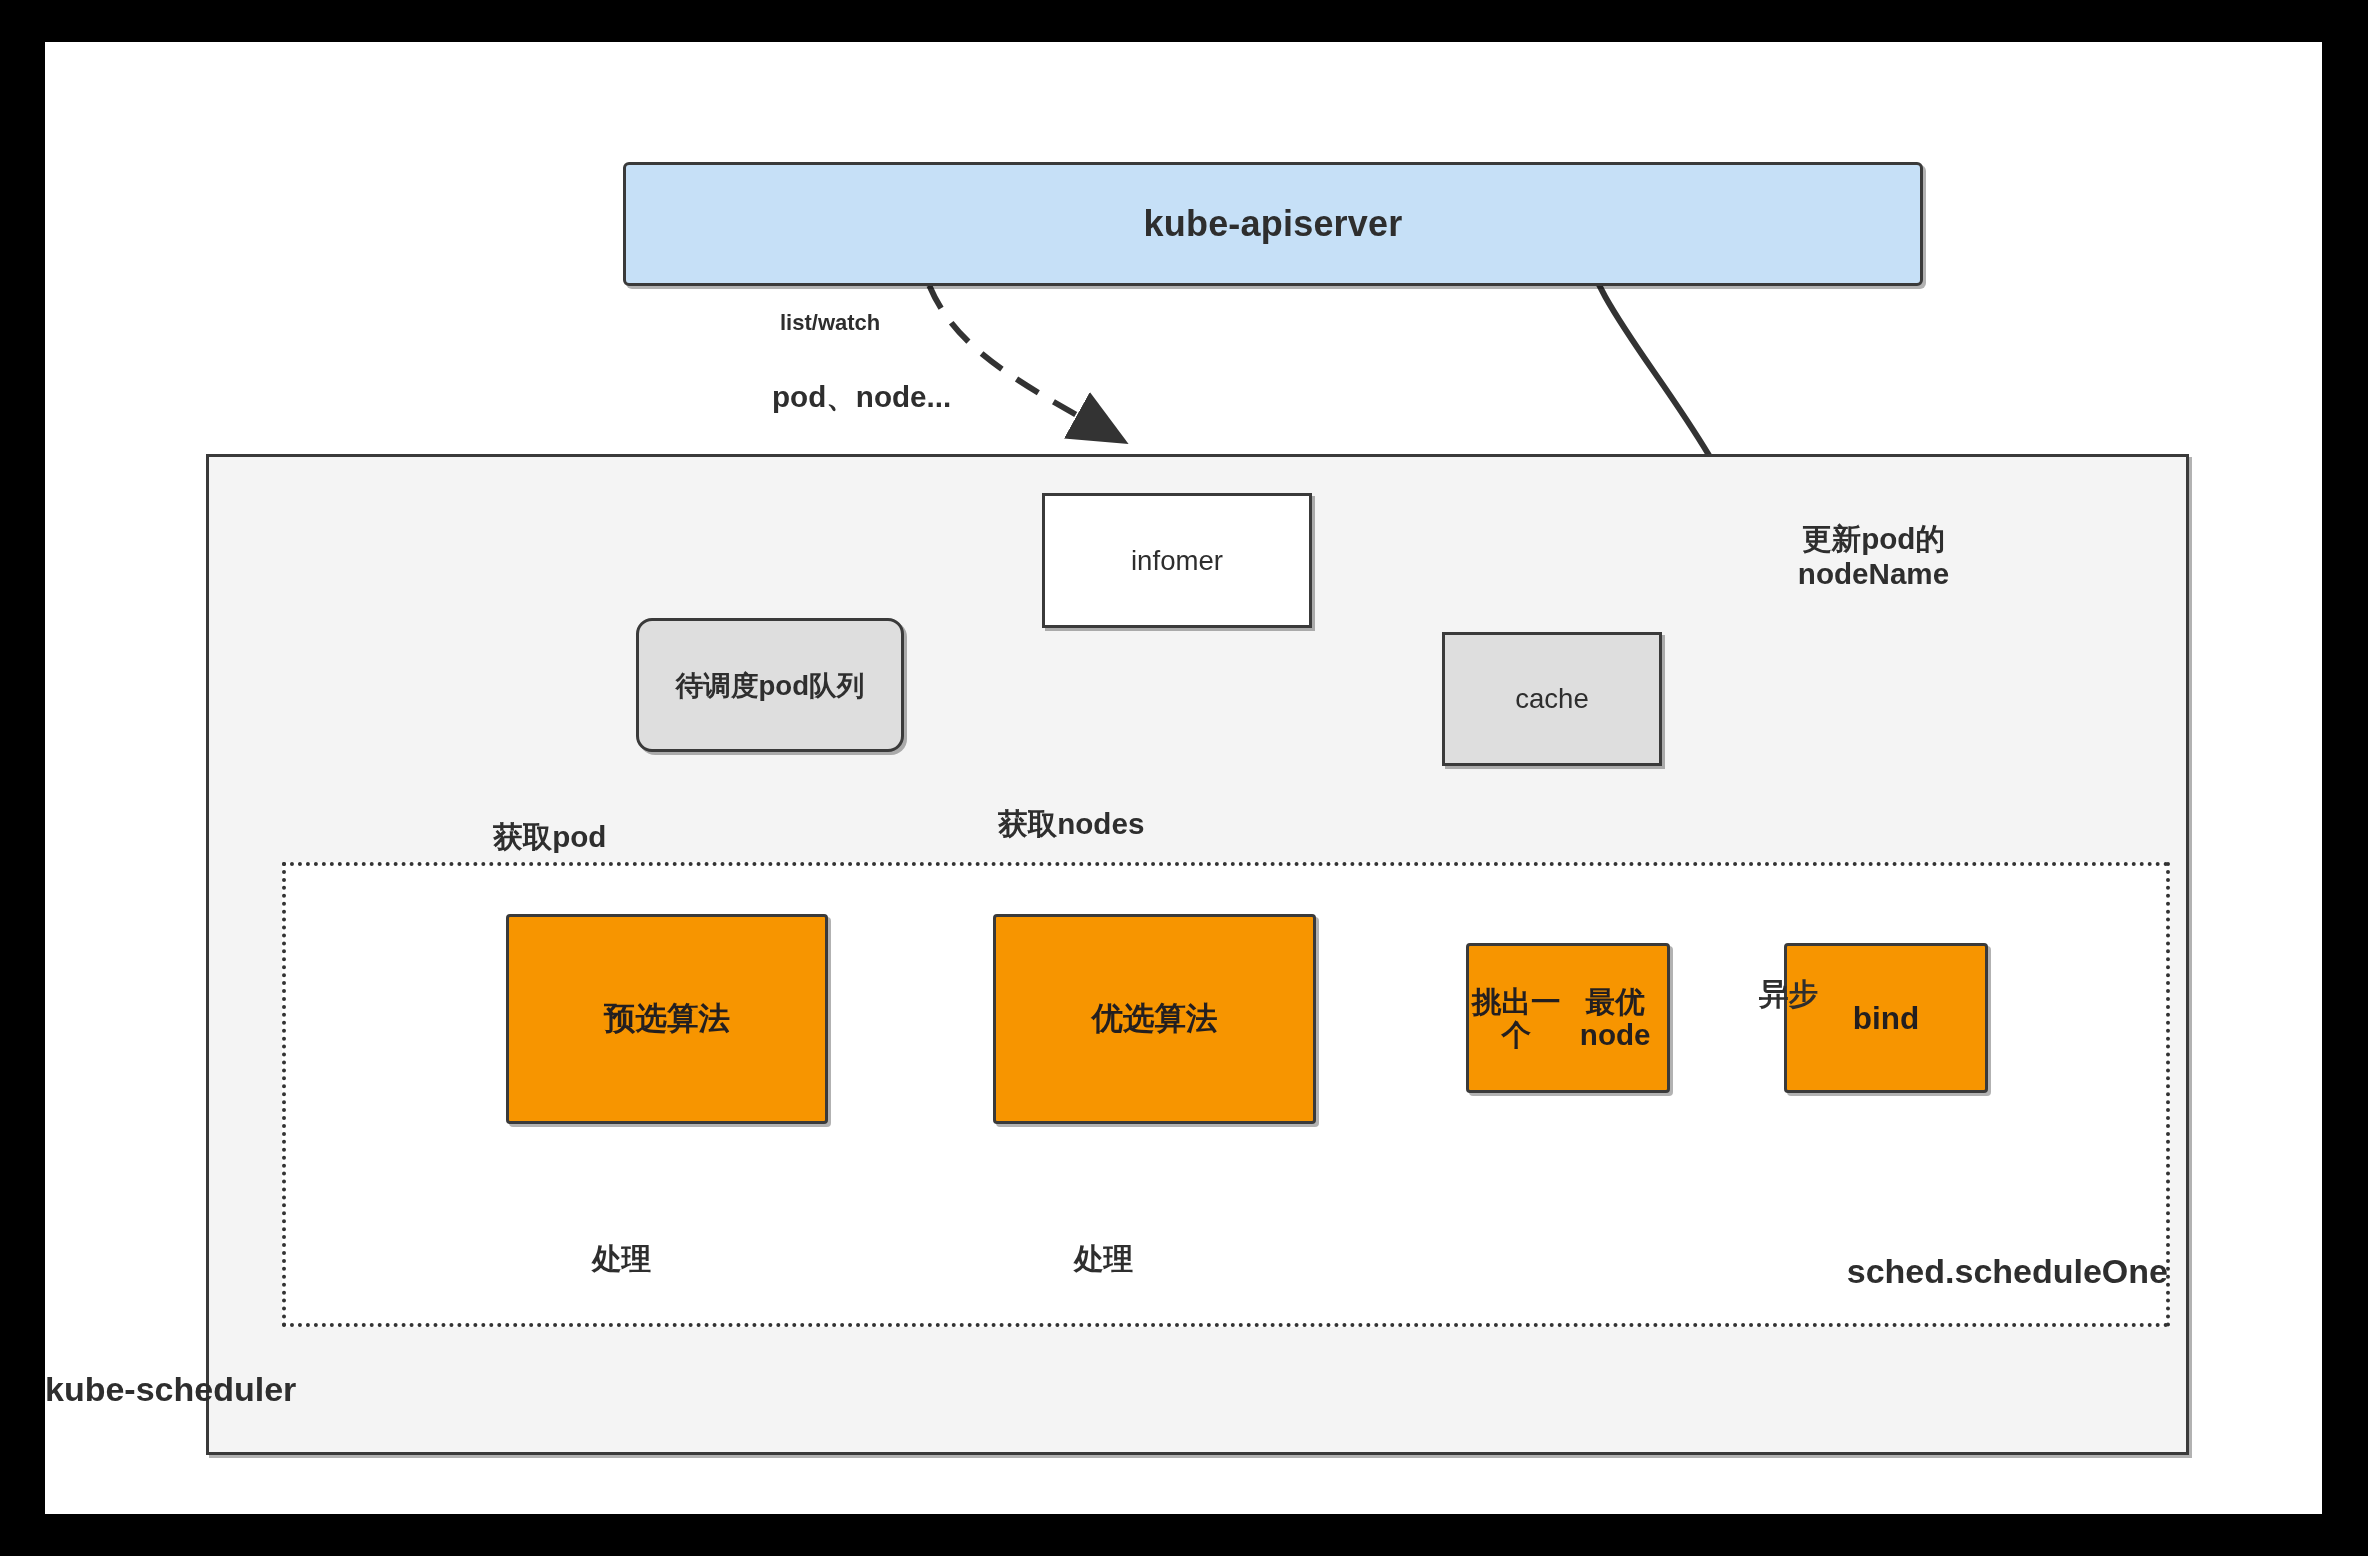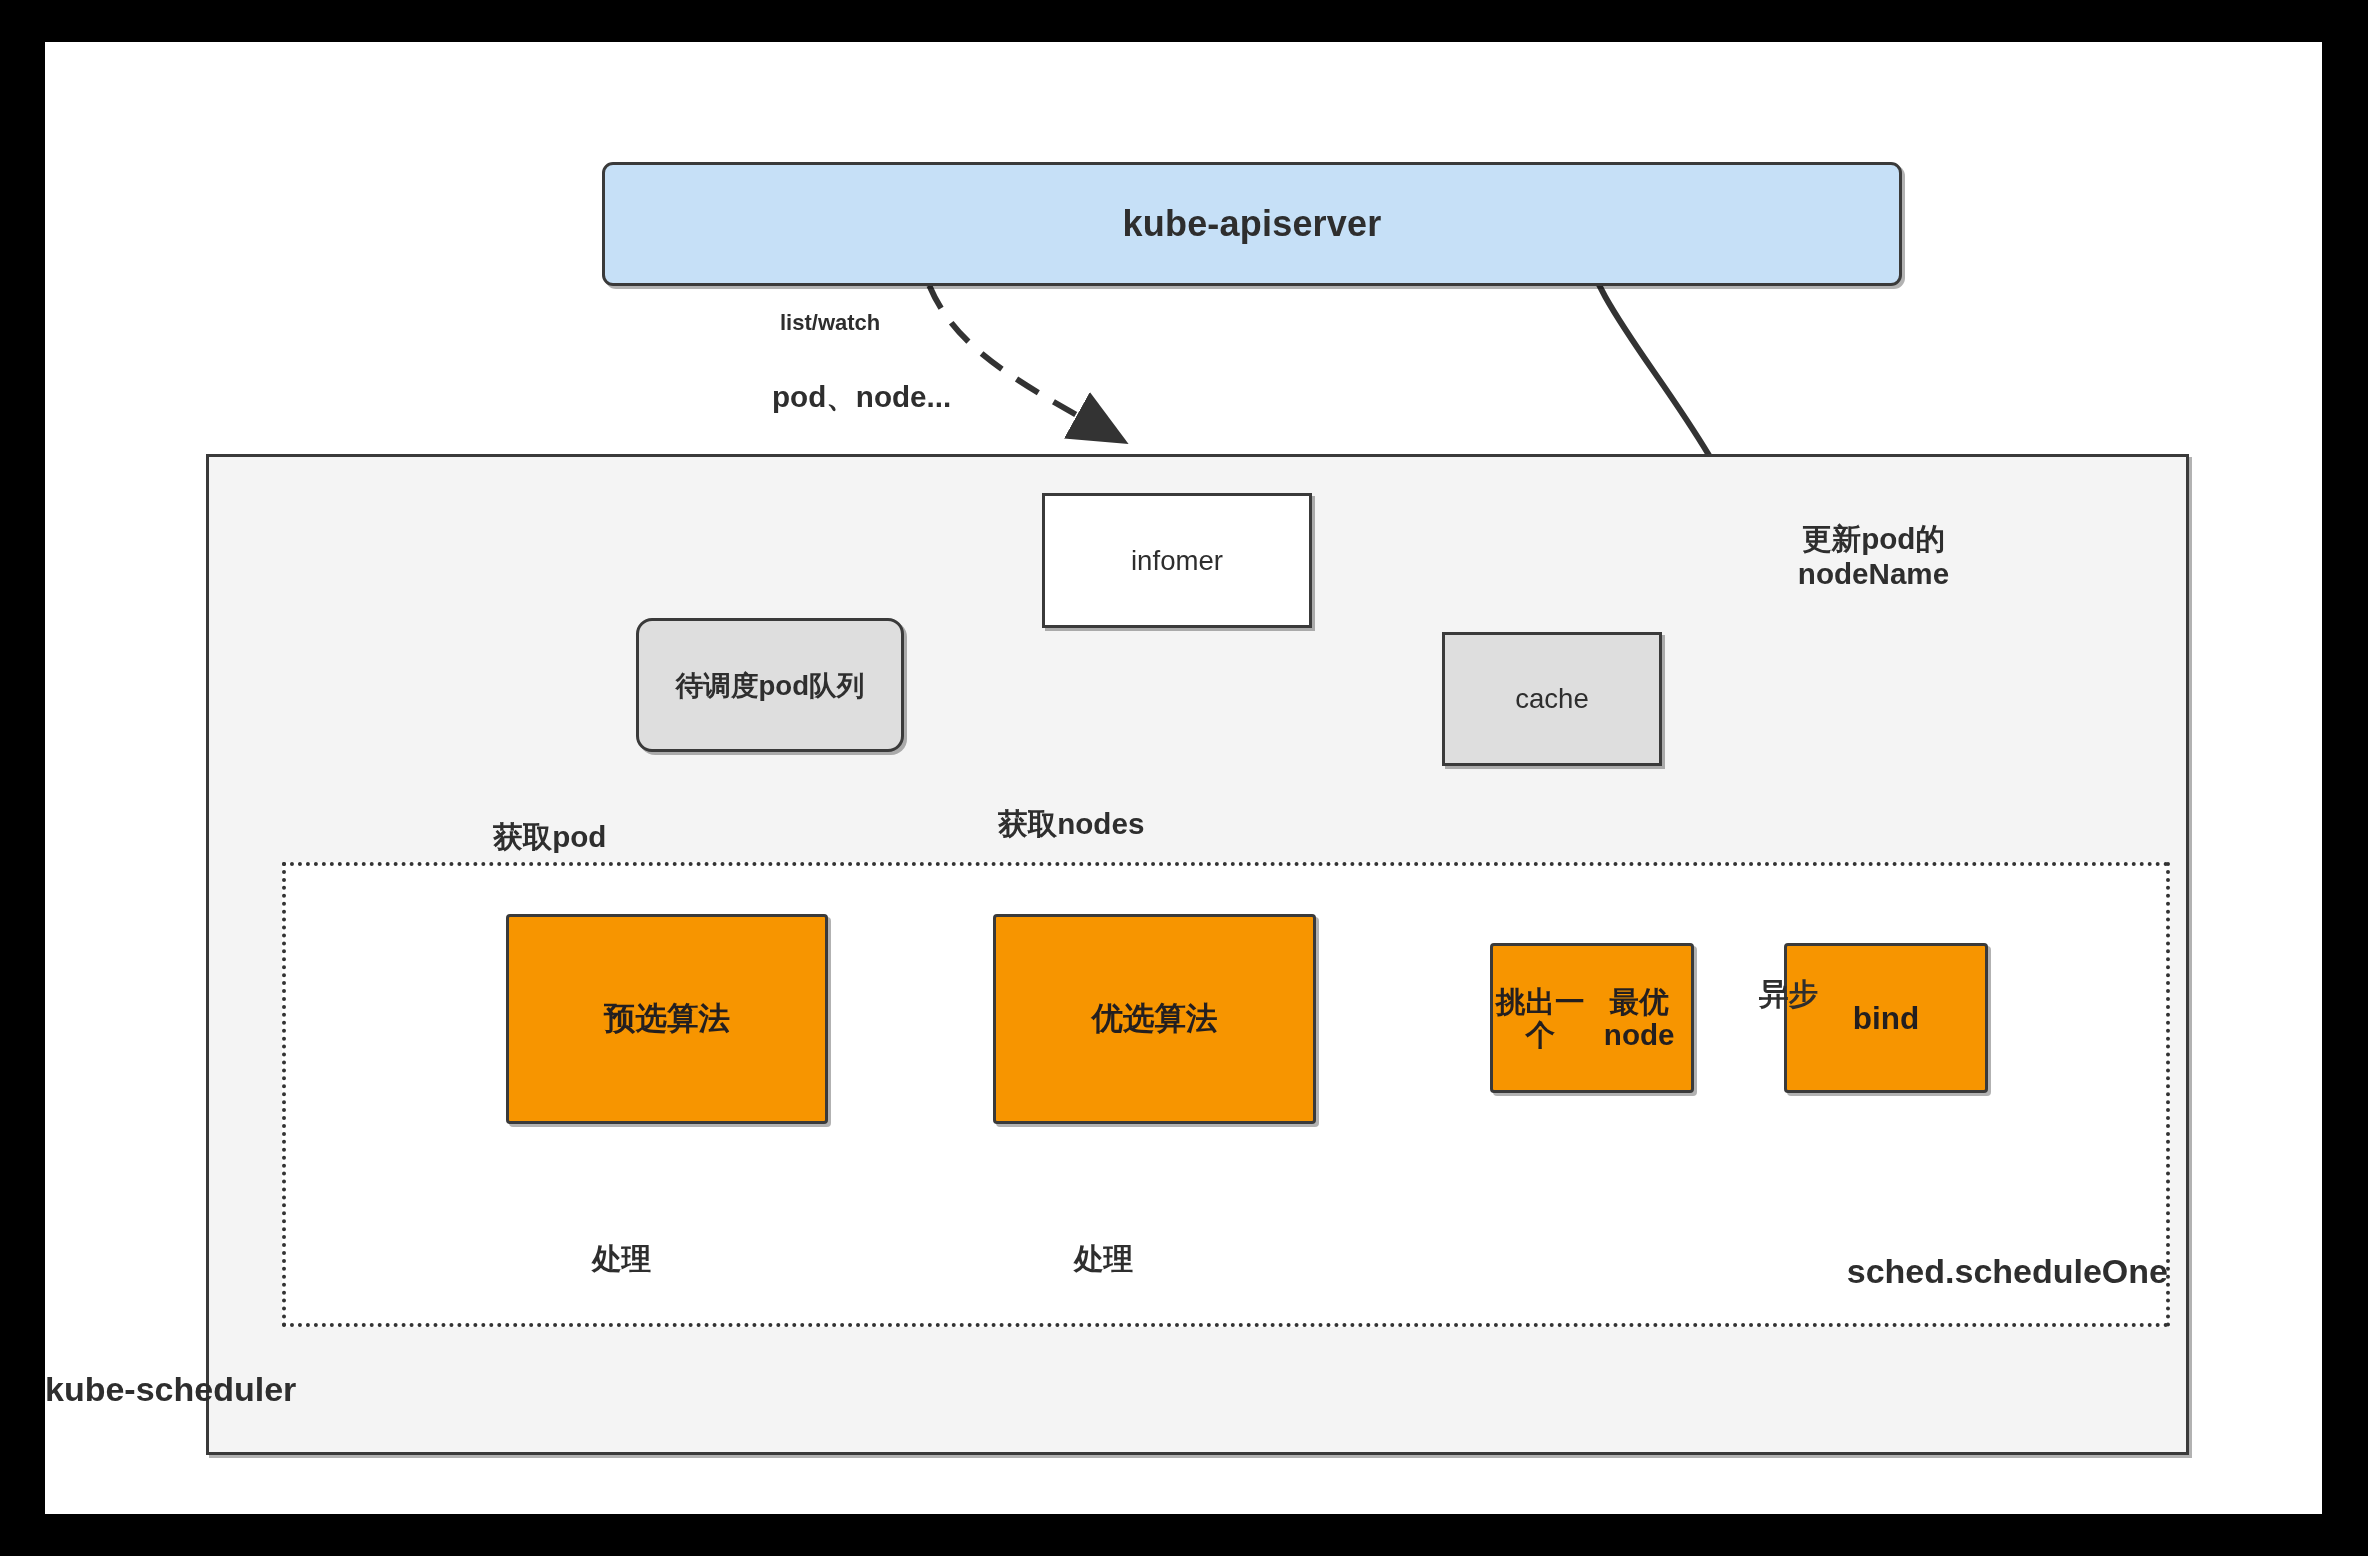--- a/index.html
+++ b/index.html
@@ -9,22 +9,22 @@
     font-family:"Liberation Sans","DejaVu Sans",sans-serif;
     overflow:hidden;
   }
   #canvas{
     position:absolute;left:45px;top:42px;width:2277px;height:1472px;
     background:#ffffff;
   }
   .box{position:absolute;box-sizing:border-box;display:flex;align-items:center;justify-content:center;text-align:center;}
   .shadowbox{box-shadow:3px 3px 0 rgba(0,0,0,0.30);}
   .apiserver{
-    left:557px;top:120px;width:1300px;height:124px;
-    background:#c6e0f7;border:3.9px solid #3a3a3a;border-radius:11px;
+    left:578px;top:120px;width:1300px;height:124px;
+    background:#c6e0f7;border:3.9px solid #3a3a3a;border-radius:6px;
     font-size:36px;font-weight:bold;color:#2e2e2e;letter-spacing:0.2px;
   }
   .schedbox{
     left:161px;top:412px;width:1983px;height:1001px;
     background:#f4f4f4;border:3.9px solid #3a3a3a;
   }
   .schedlabel{
     position:absolute;left:0;right:0;top:1328px;text-align:left;
     font-size:34px;font-weight:bold;color:#2e2e2e;
   }
@@ -45,21 +45,21 @@
     background:#dedede;border:3.9px solid #3a3a3a;color:#2e2e2e;
   }
   .queue{left:591px;top:576px;width:268px;height:134px;font-size:27.6px;font-weight:bold;border-radius:16px;}
   .cache{left:1397px;top:576px;width:220px;height:134px;font-size:27.6px;margin-top:14px;}
   .orange{
     background:#f79500;border:3.9px solid #3a3a3a;border-radius:4px;
     color:#231f20;font-weight:bold;
   }
   .ob1{left:461px;top:872px;width:322px;height:210px;font-size:31.5px;}
   .ob2{left:948px;top:872px;width:323px;height:210px;font-size:31.5px;}
-  .ob3{left:1421px;top:901px;width:204px;height:150px;font-size:29.6px;line-height:1.12;margin-left:24px;}
+  .ob3{left:1421px;top:901px;width:204px;height:150px;font-size:29.6px;line-height:1.12;}
   .ob4{left:1739px;top:901px;width:204px;height:150px;font-size:31.5px;}
   .lbl{position:absolute;color:#2e2e2e;font-weight:bold;white-space:pre;}
   .lbl-listwatch{left:735px;top:268px;font-size:22px;}
   .lbl-podnode{left:727px;top:335px;font-size:29.6px;}
   .lbl-getpod{left:448px;top:775px;font-size:29.6px;}
   .lbl-getnodes{left:953px;top:722px;font-size:29.6px;margin-top:40px;}
   .lbl-async{left:1714px;top:912px;font-size:29.6px;margin-top:20px;}
   .lbl-update{left:1740px;top:480px;font-size:29.6px;line-height:1.18;text-align:center;width:177px;}
   .lbl-proc1{left:547px;top:1197px;font-size:29.6px;}
   .lbl-proc2{left:1029px;top:1197px;font-size:29.6px;}

